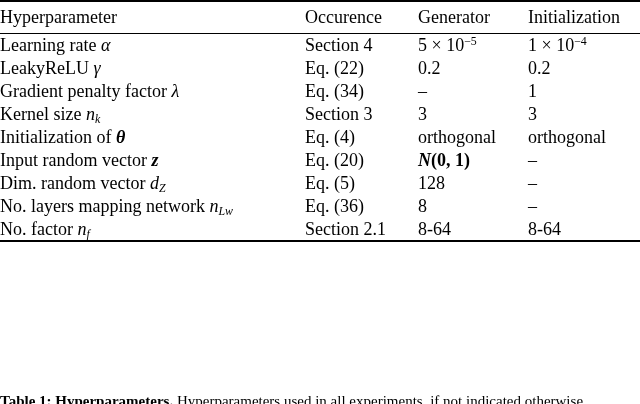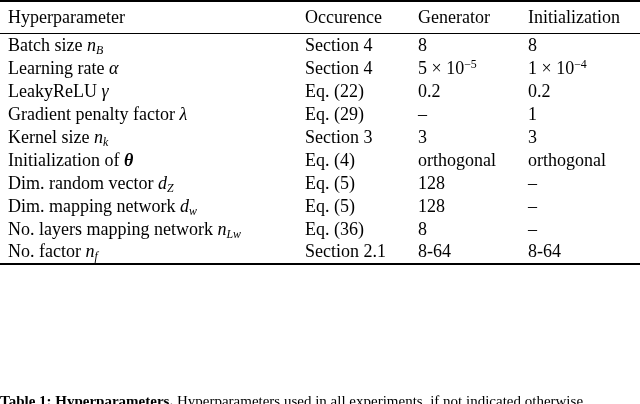--- a/index.html
+++ b/index.html
@@ -35,21 +35,21 @@
     border-bottom: 1.5px solid #000;
     white-space: nowrap;
   }
   tbody td {
     padding: 0;
     line-height: 22.93px;
     vertical-align: middle;
     white-space: nowrap;
     overflow: visible;
   }
-  th:first-child, td:first-child { padding-left: 8px; }
+  th:first-child, td:first-child { padding-left: 0; }
   .it  { font-style: italic; }
   .bd  { font-weight: bold; }
   .cal { font-weight: bold; font-style: italic; }
   .sb  { font-size: 0.66em; vertical-align: -0.22em; line-height: 0; }
   .sp  { font-size: 0.66em; vertical-align: 0.5em;  line-height: 0; }
   .caption {
     position: absolute;
     top: 391px;
     left: 0;
     width: 640px;
@@ -72,63 +72,57 @@
   <thead>
     <tr>
       <th>Hyperparameter</th>
       <th>Occurence</th>
       <th>Generator</th>
       <th>Initialization</th>
     </tr>
   </thead>
   <tbody>
       <tr>
-        <td><span>Batch size </span><span class="it">n</span><span class="it sb">B</span></td>
-        <td><span>Section 4</span></td>
-        <td><span>8</span></td>
-        <td><span>8</span></td>
-      </tr>
-      <tr>
         <td><span>Learning rate </span><span class="it">α</span></td>
         <td><span>Section 4</span></td>
         <td><span>5 × 10</span><span class="sp">−5</span></td>
         <td><span>1 × 10</span><span class="sp">−4</span></td>
       </tr>
       <tr>
         <td><span>LeakyReLU </span><span class="it">γ</span></td>
         <td><span>Eq. (22)</span></td>
         <td><span>0.2</span></td>
         <td><span>0.2</span></td>
       </tr>
       <tr>
         <td><span>Gradient penalty factor </span><span class="it">λ</span></td>
-        <td><span>Eq. (29)</span></td>
+        <td><span>Eq. (34)</span></td>
         <td><span>–</span></td>
         <td><span>1</span></td>
       </tr>
       <tr>
         <td><span>Kernel size </span><span class="it">n</span><span class="it sb">k</span></td>
         <td><span>Section 3</span></td>
         <td><span>3</span></td>
         <td><span>3</span></td>
       </tr>
       <tr>
         <td><span>Initialization of </span><span class="it bd">θ</span></td>
         <td><span>Eq. (4)</span></td>
         <td><span>orthogonal</span></td>
         <td><span>orthogonal</span></td>
       </tr>
       <tr>
-        <td><span>Dim. random vector </span><span class="it">d</span><span class="it sb">Z</span></td>
-        <td><span>Eq. (5)</span></td>
-        <td><span>128</span></td>
+        <td><span>Input random vector </span><span class="it bd">z</span></td>
+        <td><span>Eq. (20)</span></td>
+        <td><span class="cal">N</span><span class="bd">(0, 1)</span></td>
         <td><span>–</span></td>
       </tr>
       <tr>
-        <td><span>Dim. mapping network </span><span class="it">d</span><span class="it sb">w</span></td>
+        <td><span>Dim. random vector </span><span class="it">d</span><span class="it sb">Z</span></td>
         <td><span>Eq. (5)</span></td>
         <td><span>128</span></td>
         <td><span>–</span></td>
       </tr>
       <tr>
         <td><span>No. layers mapping network </span><span class="it">n</span><span class="it sb">Lw</span></td>
         <td><span>Eq. (36)</span></td>
         <td><span>8</span></td>
         <td><span>–</span></td>
       </tr>

